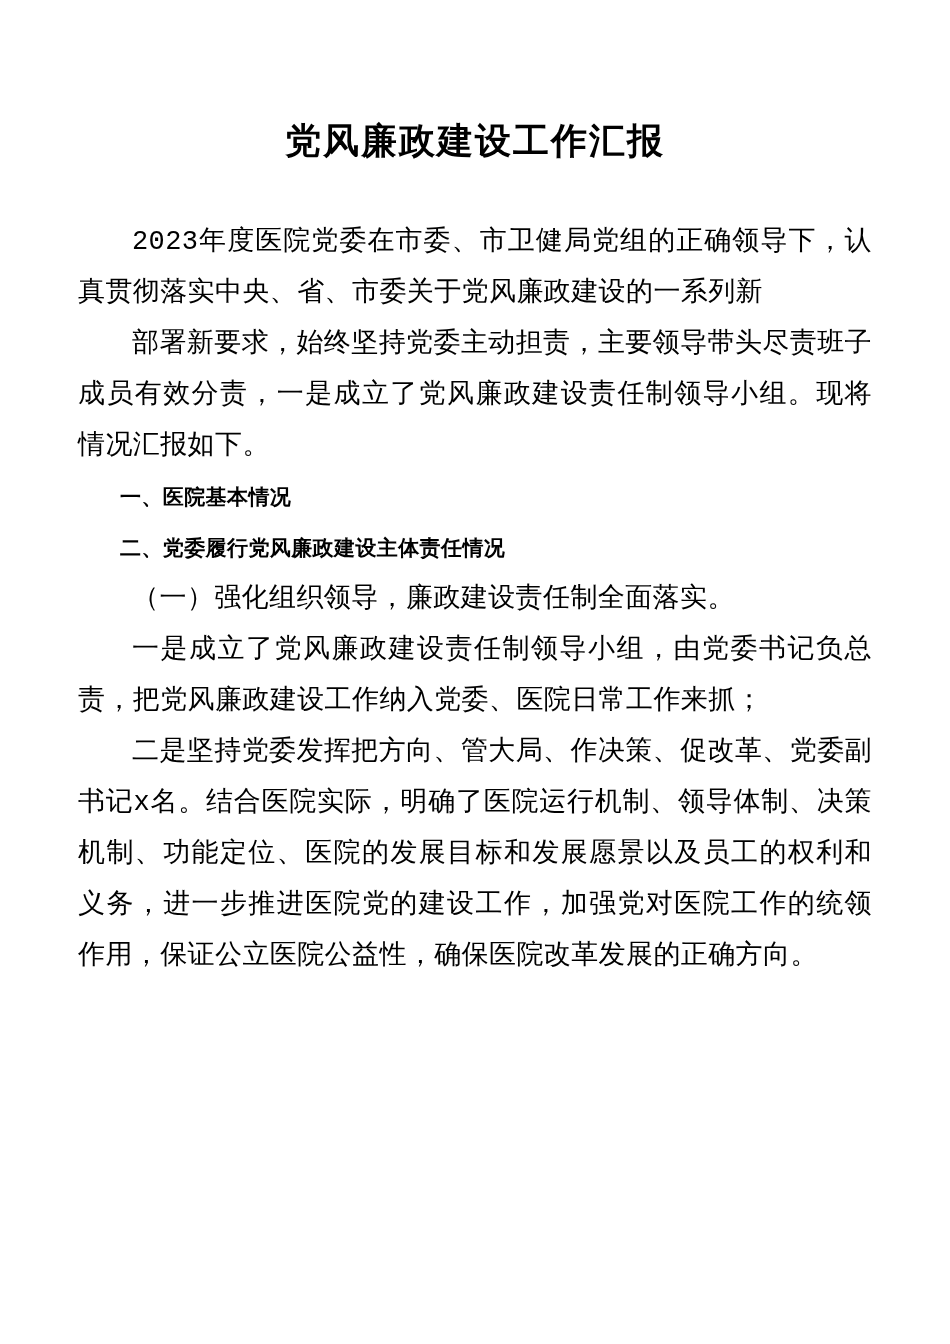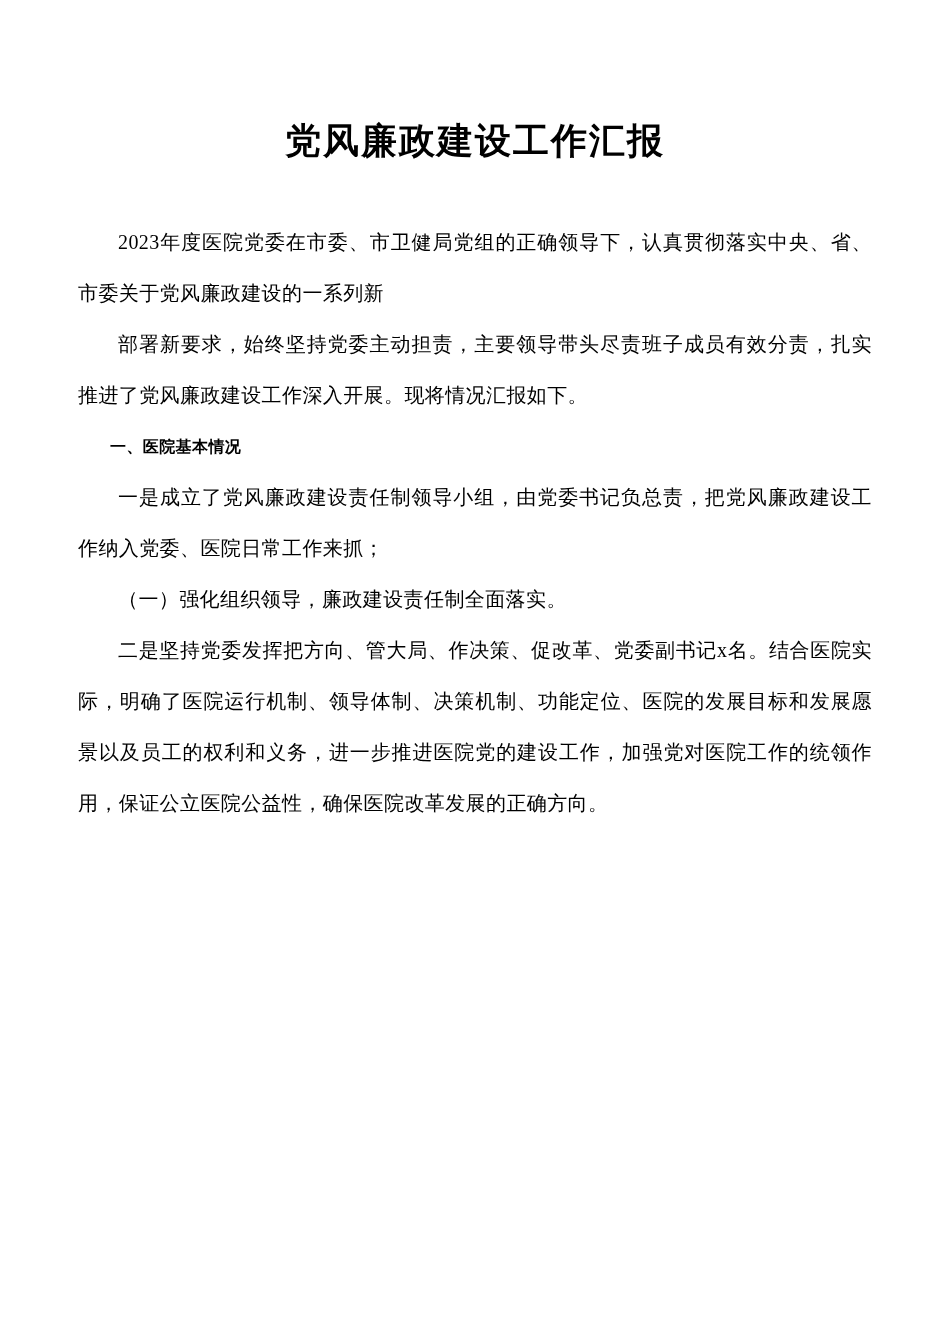--- a/index.html
+++ b/index.html
@@ -24,54 +24,56 @@
   .doc-title {
     text-align: center;
     font-size: 36px;
     font-weight: bold;
     letter-spacing: 2px;
     margin: 0 0 52px 0;
     line-height: 1.3;
     font-family: "Liberation Serif", "DejaVu Serif", serif;
   }
   .para {
-    font-size: 20px;
+    font-size: 27px;
     line-height: 51px;
     text-align: justify;
     text-justify: inter-ideograph;
     margin: 0;
     letter-spacing: 0.4px;
+    font-family: Liberation Mono, monospace;
   }
   .indent {
     text-indent: 2em;
   }
   .heading {
-    font-size: 16px;
+    font-size: 21px;
     line-height: 51px;
     font-weight: bold;
     text-indent: 2em;
     margin: 0;
     letter-spacing: 0.4px;
   }
 </style>
 </head>
 <body>
 
 <div class="page">
 
   <h1 class="doc-title">党风廉政建设工作汇报</h1>
 
   <p class="para indent">2023年度医院党委在市委、市卫健局党组的正确领导下，认真贯彻落实中央、省、市委关于党风廉政建设的一系列新</p>
 
-  <p class="para indent">部署新要求，始终坚持党委主动担责，主要领导带头尽责班子成员有效分责，扎实推进了党风廉政建设工作深入开展。现将情况汇报如下。</p>
+  <p class="para indent">部署新要求，始终坚持党委主动担责，主要领导带头尽责班子成员有效分责，一是成立了党风廉政建设责任制领导小组。现将情况汇报如下。</p>
 
   <p class="heading">一、医院基本情况</p>
 
 
+  <p class="heading">二、党委履行党风廉政建设主体责任情况</p>
+
+  <p class="para indent">（一）强化组织领导，廉政建设责任制全面落实。</p>
 
   <p class="para indent">一是成立了党风廉政建设责任制领导小组，由党委书记负总责，把党风廉政建设工作纳入党委、医院日常工作来抓；</p>
-
-  <p class="para indent">（一）强化组织领导，廉政建设责任制全面落实。</p>
 
   <p class="para indent">二是坚持党委发挥把方向、管大局、作决策、促改革、党委副书记x名。结合医院实际，明确了医院运行机制、领导体制、决策机制、功能定位、医院的发展目标和发展愿景以及员工的权利和义务，进一步推进医院党的建设工作，加强党对医院工作的统领作用，保证公立医院公益性，确保医院改革发展的正确方向。</p>
 
 
 </div>
 
 </body></html>

